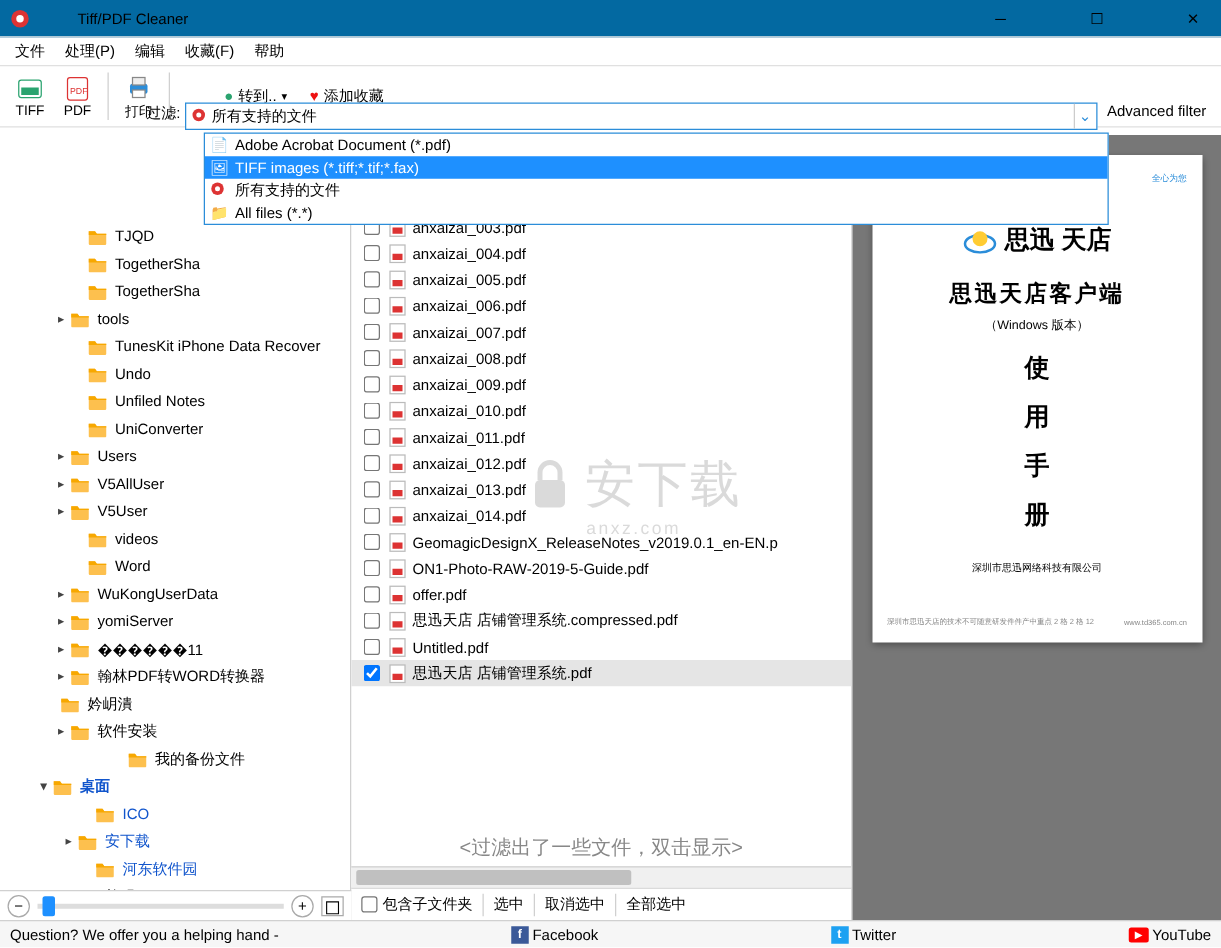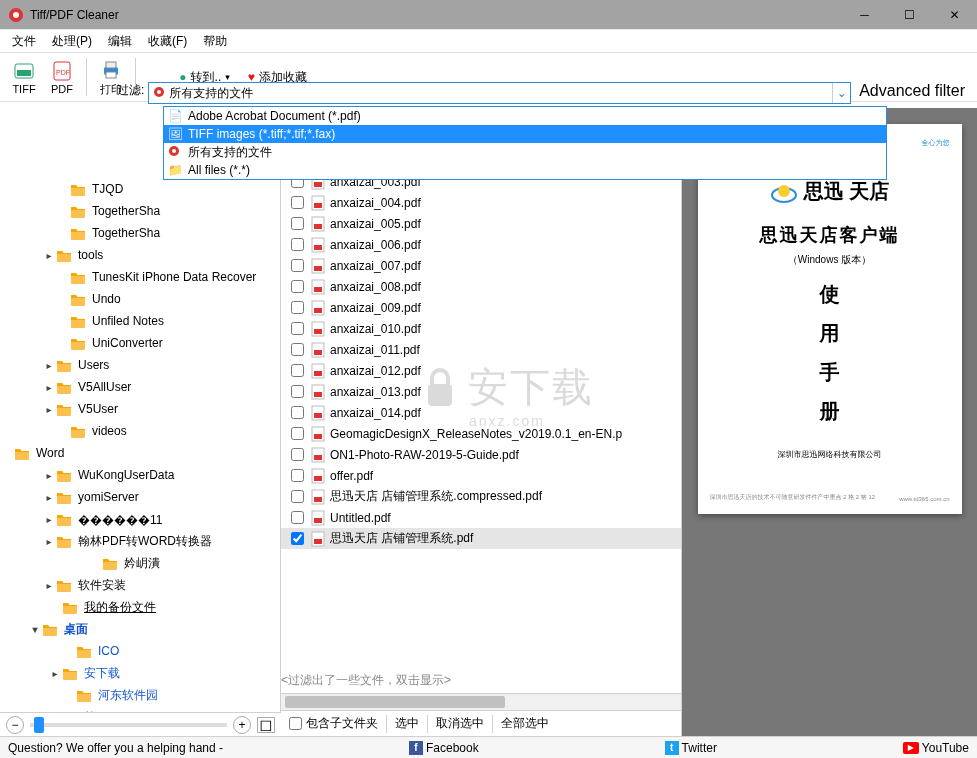--- a/index.html
+++ b/index.html
@@ -1,40 +1,40 @@
 <!DOCTYPE html>
 <html><head>
 <meta charset="utf-8">
 <style>
 * { box-sizing: border-box; margin: 0; padding: 0; font-family: "Microsoft YaHei", "Segoe UI", Tahoma, sans-serif; }
 body { width: 977px; height: 758px; overflow: hidden; background: #fff; position: relative; }
 
 
-.titlebar { height: 30px; background: #a3a3a3; display: flex; align-items: center; padding: 0 0 0 8px; border-bottom: 1px solid #e8e8e8; }
+.titlebar { height: 30px; background: #0369a1; display: flex; align-items: center; padding: 0 0 0 8px; border-bottom: 1px solid #e8e8e8; gap: 32px; }
 .titlebar .app-icon { width: 16px; height: 16px; margin-right: 6px; }
 .titlebar .title-text { font-size: 12px; color: #000; flex: 1; }
 .winbtn { width: 45px; height: 30px; display: flex; align-items: center; justify-content: center; font-size: 12px; }
 
 
 .menubar { height: 22px; display: flex; align-items: center; padding: 0 4px; font-size: 12px; color: #000; }
 .menubar span { padding: 2px 8px; cursor: default; }
 
 
 .toolbar { height: 50px; display: flex; align-items: center; padding: 0 6px; border-top: 1px solid #e0e0e0; border-bottom: 1px solid #e0e0e0; gap: 2px; }
 .toolbtn { display: flex; flex-direction: column; align-items: center; justify-content: center; padding: 2px 6px; font-size: 11px; cursor: pointer; }
 .toolbtn .ico { width: 24px; height: 24px; display: flex; align-items: center; justify-content: center; }
 .vsep { width: 1px; height: 38px; background: #d0d0d0; margin: 0 4px; }
 .label { font-size: 12px; padding: 0 4px; }
 .topaction { display: flex; align-items: center; gap: 4px; font-size: 12px; padding: 2px 6px; cursor: pointer; }
 
 
 .filterrow { height: 26px; display: flex; align-items: flex-start; padding: 0 4px; gap: 4px; font-size: 12px; position: absolute; left: 113px; right: 4px; top: 82px; }
 .filterbox { flex: 1; height: 22px; border: 1px solid #2b8dd9; background: #fff; display: flex; align-items: center; padding: 0 4px; font-size: 12px; position: relative; }
 .filterbox .drop { position: absolute; right: 0; top: 0; width: 18px; height: 20px; border-left: 1px solid #ccc; display: flex; align-items: center; justify-content: center; color: #2b8dd9; }
-.advfilter { font-size: 16px; padding: 0 4px; white-space: nowrap; }
+.advfilter { font-size: 12px; padding: 0 4px; white-space: nowrap; }
 
 
 .dropdown { position: absolute; left: 163px; top: 106px; width: 724px; background: #fff; border: 1px solid #2b8dd9; font-size: 12px; z-index: 1000; }
 .dropdown .item { display: flex; align-items: center; height: 18px; padding: 0 4px; gap: 6px; cursor: default; }
 .dropdown .item.selected { background: #1e90ff; color: #fff; }
 .dropdown .item .dico { width: 14px; height: 14px; display: inline-block; }
 
 
 .body { position: absolute; top: 108px; bottom: 22px; left: 0; right: 0; display: flex; }
 
@@ -49,21 +49,21 @@
 .hscroll-bottom { height: 17px; background: #f0f0f0; border-top: 1px solid #d0d0d0; position: relative; }
 .hscroll-thumb { position: absolute; top: 2px; height: 12px; background: #c0c0c0; border-radius: 2px; }
 
 
 .center { flex: 1; display: flex; flex-direction: column; border-right: 1px solid #d0d0d0; min-width: 0; }
 .filelist { flex: 1; overflow: hidden; }
 .frow { display: flex; align-items: center; height: 21px; font-size: 12px; padding-left: 10px; white-space: nowrap; }
 .frow input[type=checkbox] { margin-right: 6px; }
 .frow .pdfi { width: 16px; height: 16px; margin-right: 4px; display: inline-flex; align-items: center; justify-content: center; }
 .frow.selected { background: #e5e5e5; }
-.filtered-note { text-align: left; font-size: 12px; color: #888; margin: 2px 0 4px; }
+.filtered-note { text-align: center; font-size: 16px; color: #888; margin: 2px 0 4px; }
 .center-hscroll { height: 17px; background: #f0f0f0; border-top: 1px solid #d0d0d0; position: relative; }
 .bottom-actions { height: 26px; display: flex; align-items: center; font-size: 12px; border-top: 1px solid #d0d0d0; }
 .bottom-actions .baction { padding: 3px 8px; cursor: pointer; display: flex; align-items: center; gap: 4px; }
 .bottom-actions .bsep { width: 1px; height: 18px; background: #d0d0d0; }
 
 
 .preview { width: 295px; background: #777; padding: 16px 14px; overflow: hidden; display: flex; align-items: flex-start; justify-content: center; }
 .page { width: 264px; height: 390px; background: #fff; box-shadow: 0 2px 6px rgba(0,0,0,.4); padding: 14px 12px; font-size: 10px; position: relative; }
 .page .hdr { display: flex; justify-content: space-between; font-size: 7px; color: #555; margin-bottom: 30px; }
 .page .logo-row { display: flex; align-items: center; justify-content: center; gap: 6px; margin-bottom: 18px; }
@@ -292,21 +292,21 @@
             <span class="lbl">V5User</span>
           </div>
           <div class="tree-item" style="padding-left: 56px;">
             <span class="arrow"></span>
             <span class="fico"><svg width="16" height="14" viewBox="0 0 16 14">
                 <path class="folder-svg" d="M1 3 h5 l1.5 2 H15 v8 a1 1 0 0 1 -1 1 H2 a1 1 0 0 1 -1 -1 z"></path>
                 <path fill="#f7a800" d="M1 3 h5 l1.5 2 H15 v1 H1 z"></path>
               </svg></span>
             <span class="lbl">videos</span>
           </div>
-          <div class="tree-item" style="">
+          <div class="tree-item" style="padding-left: 56px;">
             <span class="arrow"></span>
             <span class="fico"><svg width="16" height="14" viewBox="0 0 16 14">
                 <path class="folder-svg" d="M1 3 h5 l1.5 2 H15 v8 a1 1 0 0 1 -1 1 H2 a1 1 0 0 1 -1 -1 z"></path>
                 <path fill="#f7a800" d="M1 3 h5 l1.5 2 H15 v1 H1 z"></path>
               </svg></span>
             <span class="lbl">Word</span>
           </div>
           <div class="tree-item" style="padding-left: 42px;">
             <span class="arrow">▸</span>
             <span class="fico"><svg width="16" height="14" viewBox="0 0 16 14">
@@ -332,37 +332,37 @@
             <span class="lbl">������11</span>
           </div>
           <div class="tree-item" style="padding-left: 42px;">
             <span class="arrow">▸</span>
             <span class="fico"><svg width="16" height="14" viewBox="0 0 16 14">
                 <path class="folder-svg" d="M1 3 h5 l1.5 2 H15 v8 a1 1 0 0 1 -1 1 H2 a1 1 0 0 1 -1 -1 z"></path>
                 <path fill="#f7a800" d="M1 3 h5 l1.5 2 H15 v1 H1 z"></path>
               </svg></span>
             <span class="lbl">翰林PDF转WORD转换器</span>
           </div>
+          <div class="tree-item" style="padding-left: 34px;">
+            <span class="arrow"></span>
+            <span class="fico"><svg width="16" height="14" viewBox="0 0 16 14">
+                <path class="folder-svg" d="M1 3 h5 l1.5 2 H15 v8 a1 1 0 0 1 -1 1 H2 a1 1 0 0 1 -1 -1 z"></path>
+                <path fill="#f7a800" d="M1 3 h5 l1.5 2 H15 v1 H1 z"></path>
+              </svg></span>
+            <span class="lbl">妗岄潰</span>
+          </div>
+          <div class="tree-item" style="padding-left: 42px;">
+            <span class="arrow">▸</span>
+            <span class="fico"><svg width="16" height="14" viewBox="0 0 16 14">
+                <path class="folder-svg" d="M1 3 h5 l1.5 2 H15 v8 a1 1 0 0 1 -1 1 H2 a1 1 0 0 1 -1 -1 z"></path>
+                <path fill="#f7a800" d="M1 3 h5 l1.5 2 H15 v1 H1 z"></path>
+              </svg></span>
+            <span class="lbl">软件安装</span>
+          </div>
           <div class="tree-item" style="padding-left: 88px;">
-            <span class="arrow"></span>
-            <span class="fico"><svg width="16" height="14" viewBox="0 0 16 14">
-                <path class="folder-svg" d="M1 3 h5 l1.5 2 H15 v8 a1 1 0 0 1 -1 1 H2 a1 1 0 0 1 -1 -1 z"></path>
-                <path fill="#f7a800" d="M1 3 h5 l1.5 2 H15 v1 H1 z"></path>
-              </svg></span>
-            <span class="lbl">妗岄潰</span>
-          </div>
-          <div class="tree-item" style="padding-left: 42px;">
-            <span class="arrow">▸</span>
-            <span class="fico"><svg width="16" height="14" viewBox="0 0 16 14">
-                <path class="folder-svg" d="M1 3 h5 l1.5 2 H15 v8 a1 1 0 0 1 -1 1 H2 a1 1 0 0 1 -1 -1 z"></path>
-                <path fill="#f7a800" d="M1 3 h5 l1.5 2 H15 v1 H1 z"></path>
-              </svg></span>
-            <span class="lbl">软件安装</span>
-          </div>
-          <div class="tree-item" style="padding-left: 48px; text-decoration: underline;">
             <span class="arrow"></span>
             <span class="fico"><svg width="16" height="14" viewBox="0 0 16 14">
                 <path class="folder-svg" d="M1 3 h5 l1.5 2 H15 v8 a1 1 0 0 1 -1 1 H2 a1 1 0 0 1 -1 -1 z"></path>
                 <path fill="#f7a800" d="M1 3 h5 l1.5 2 H15 v1 H1 z"></path>
               </svg></span>
             <span class="lbl">我的备份文件</span>
           </div>
           <div class="tree-item blue" style="padding-left: 28px; font-weight: bold;">
             <span class="arrow">▾</span>
             <span class="fico"><svg width="16" height="14" viewBox="0 0 16 14">

